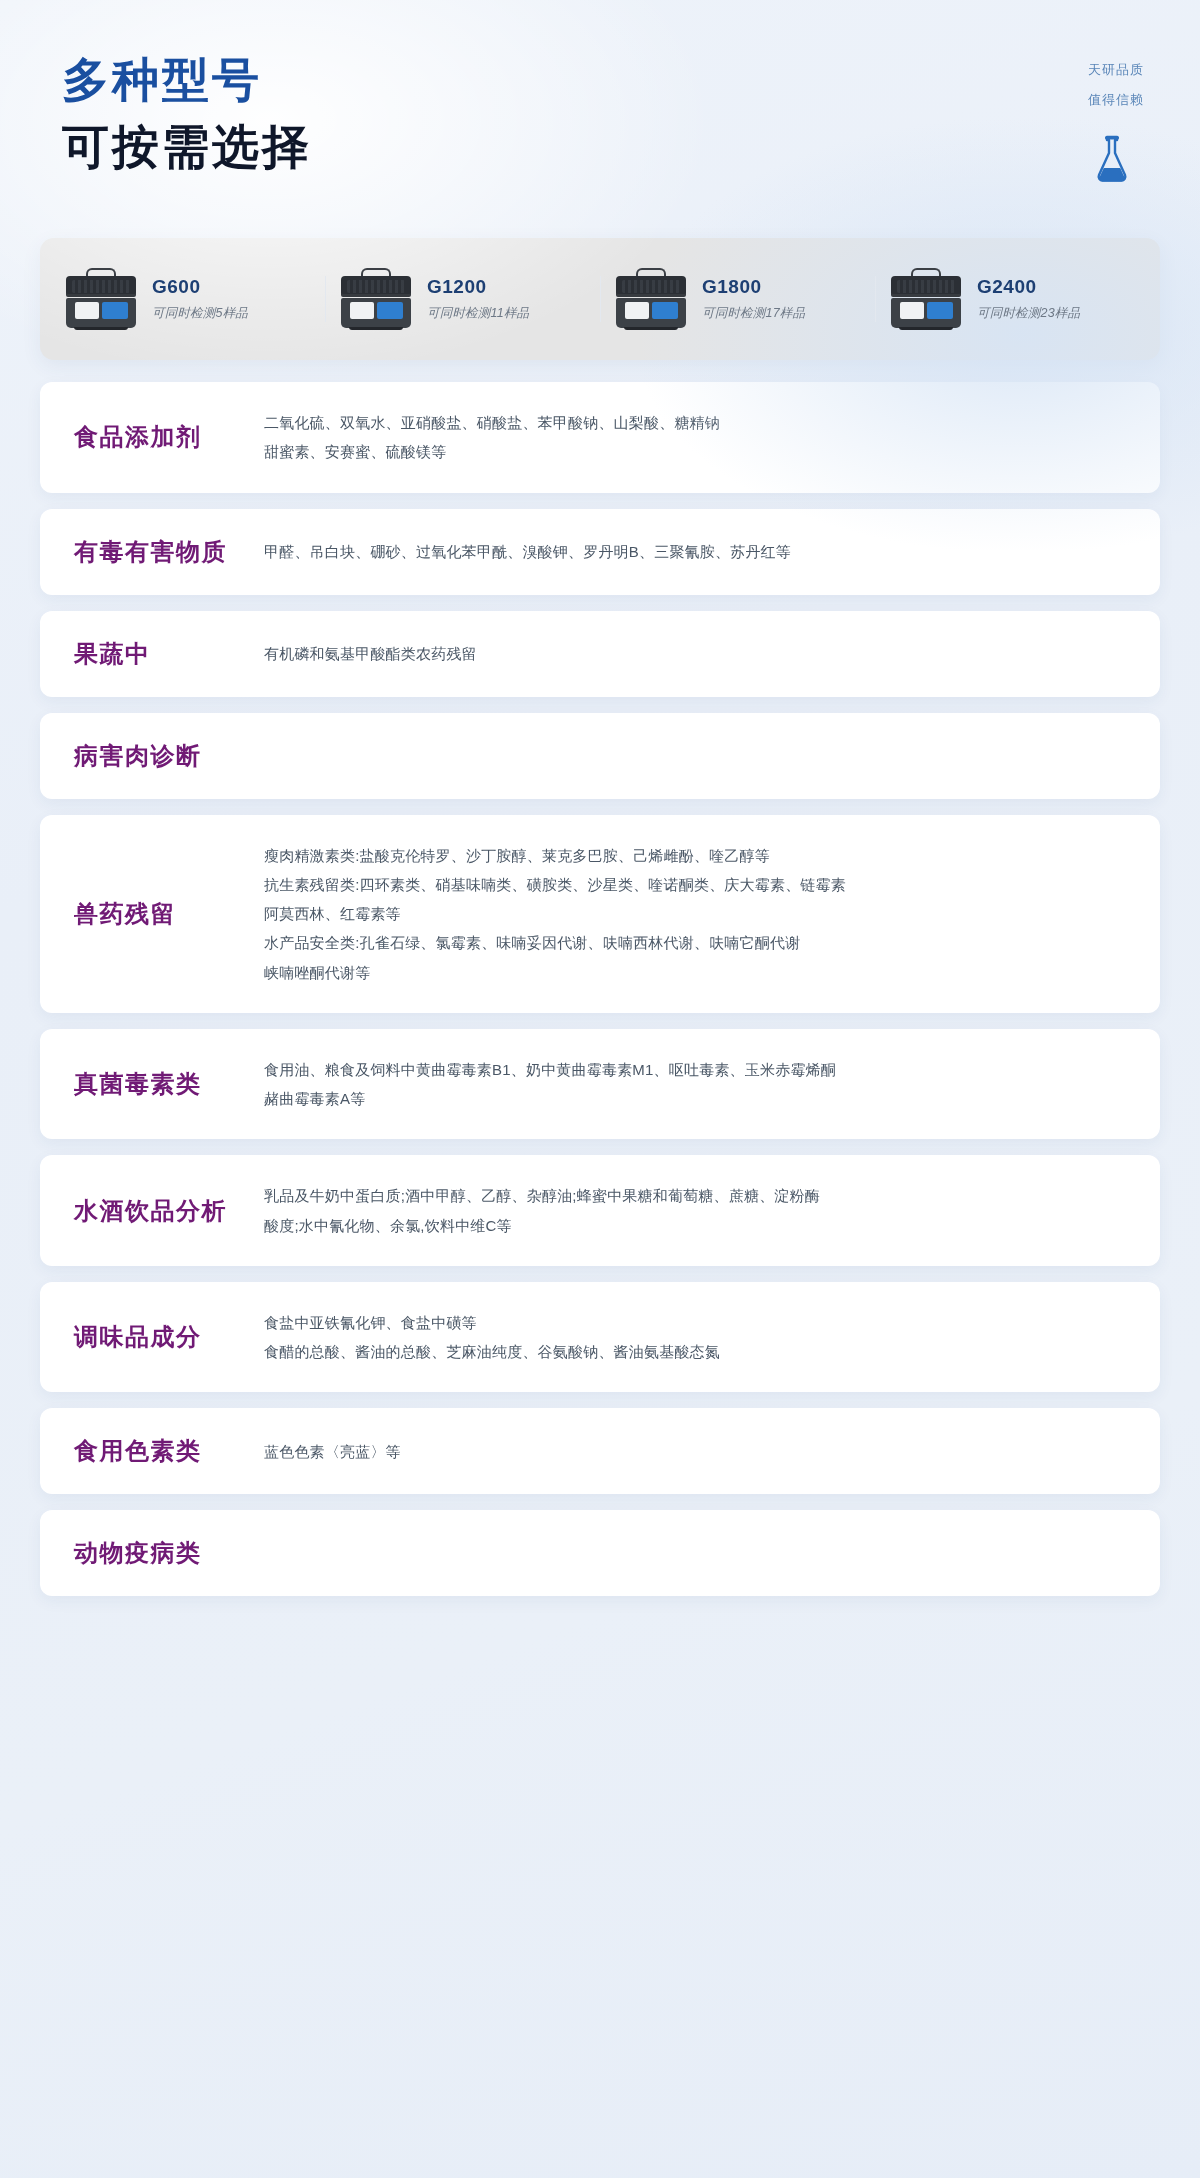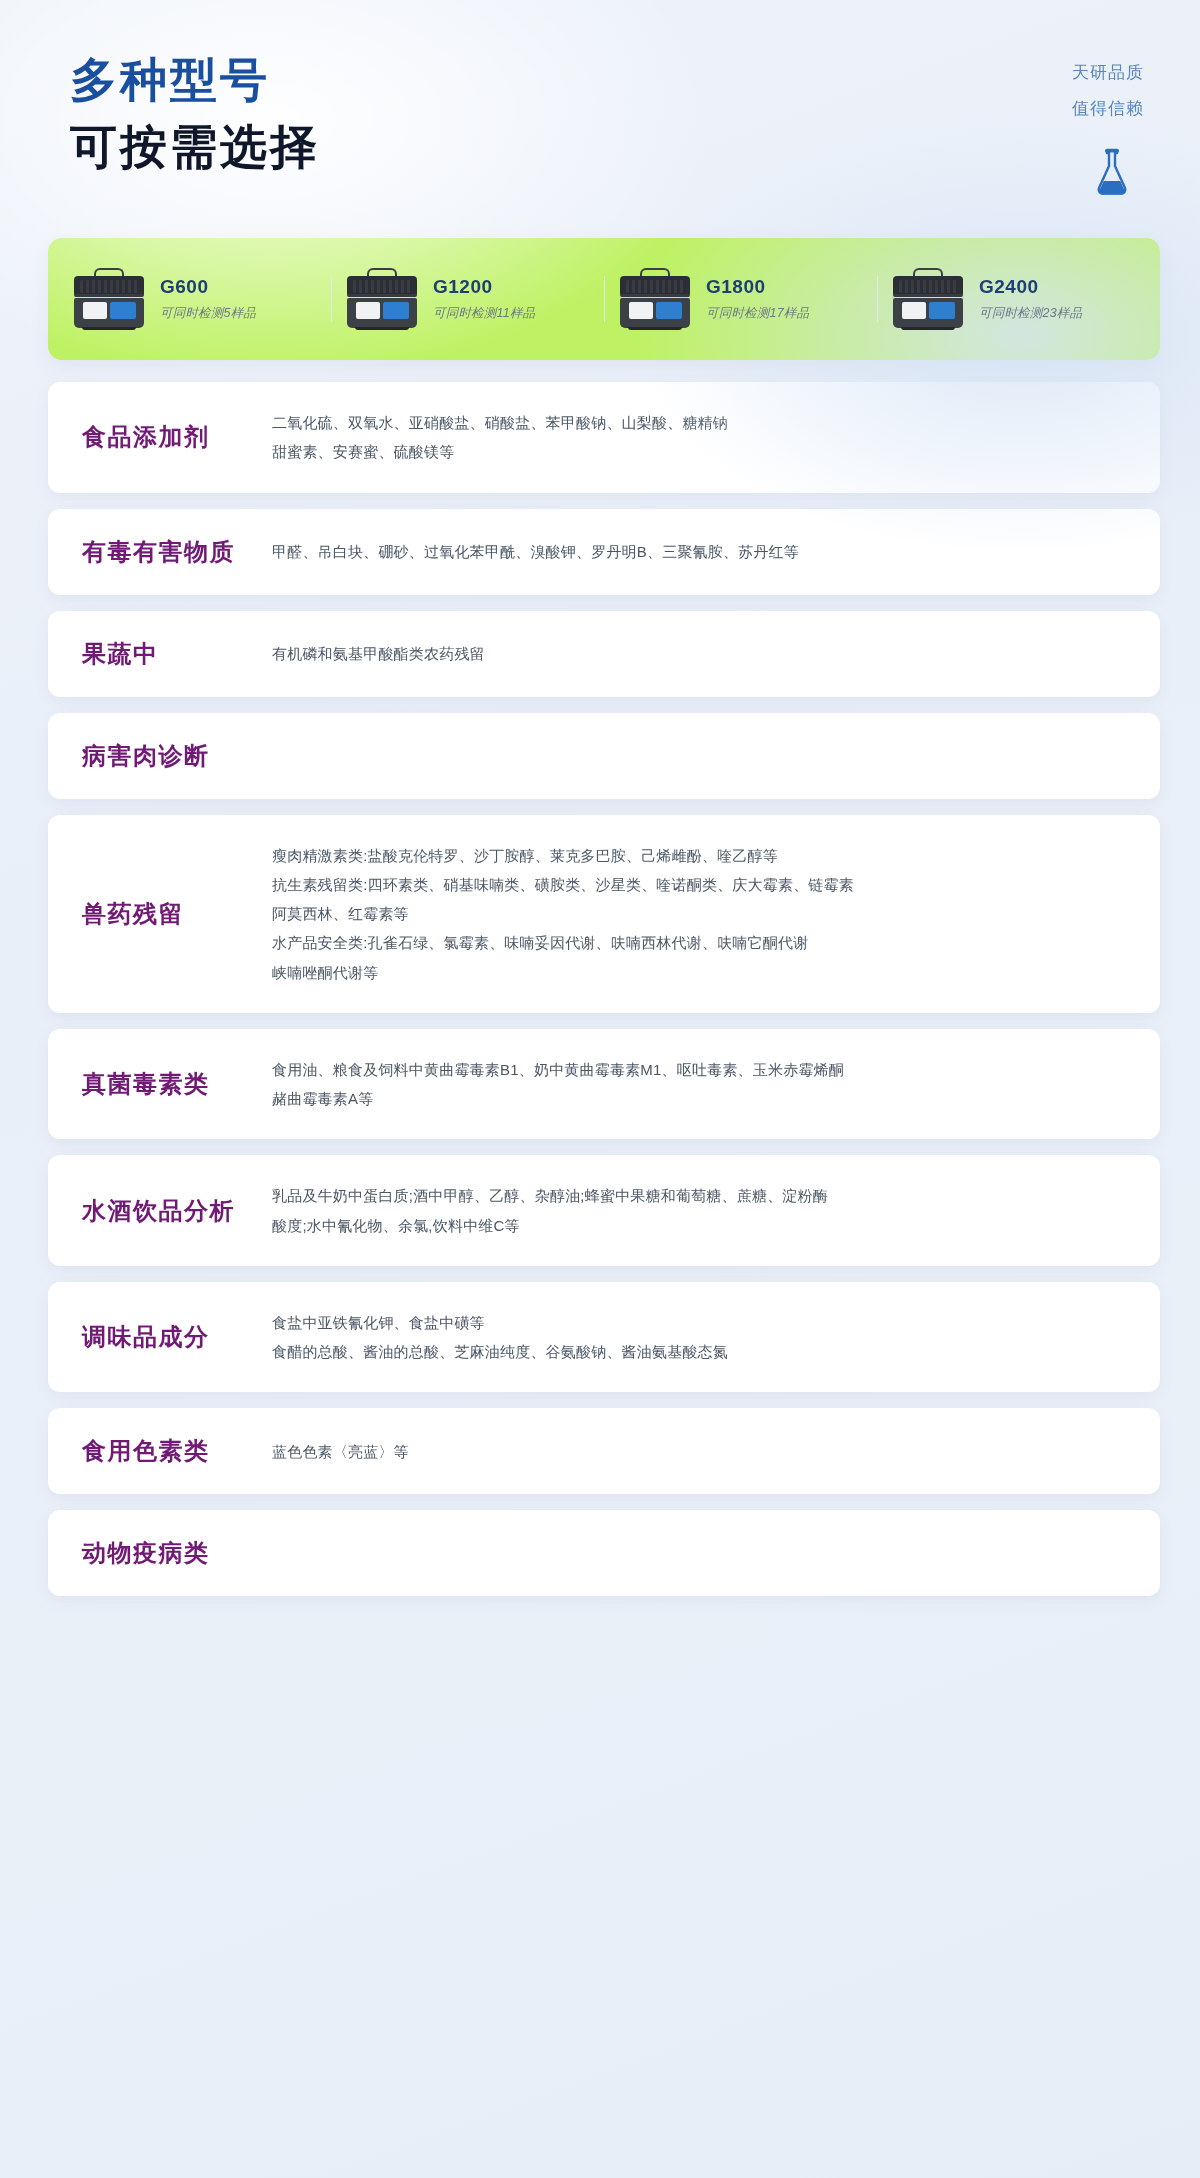--- a/index.html
+++ b/index.html
@@ -12,21 +12,21 @@
     font-family: "Liberation Sans", sans-serif;
     background: linear-gradient(160deg, #eef3fa 0%, #e9eff8 35%, #eaf0f8 70%, #e6edf7 100%);
     position: relative;
     overflow-x: hidden;
   }
   .page {
     position: relative;
     width: 1200px;
     min-height: 2178px;
     box-sizing: border-box;
-    padding: 0 0 60px 8px;
+    padding: 0 0 60px 0;
   }
   
   .bg-blob-a {
     position: absolute;
     width: 900px; height: 520px;
     left: -180px; top: -140px;
     background: radial-gradient(ellipse at center, rgba(255,255,255,0.95) 0%, rgba(255,255,255,0.0) 70%);
     pointer-events: none;
   }
   .bg-blob-b {
@@ -66,33 +66,33 @@
   .brand {
     text-align: right;
     display: flex;
     flex-direction: column;
     align-items: flex-end;
     gap: 10px;
     padding-top: 8px;
   }
   .brand-text {
     color: #5a86b8;
-    font-size: 17px;
+    font-size: 13px;
     line-height: 1.55;
     letter-spacing: 1px;
   }
   .brand-icon {
     margin-top: 14px;
     margin-right: 10px;
   }
 
   
   .models-card {
     margin: 38px 40px 0 40px;
-    background: #bef264;
+    background: #e5e5e5;
     border-radius: 14px;
     box-shadow: 0 6px 20px rgba(40, 70, 120, 0.07);
     padding: 22px 10px 22px 10px;
     display: flex;
     align-items: center;
     height: 122px;
     box-sizing: border-box;
   }
   .model {
     flex: 1 1 0;

